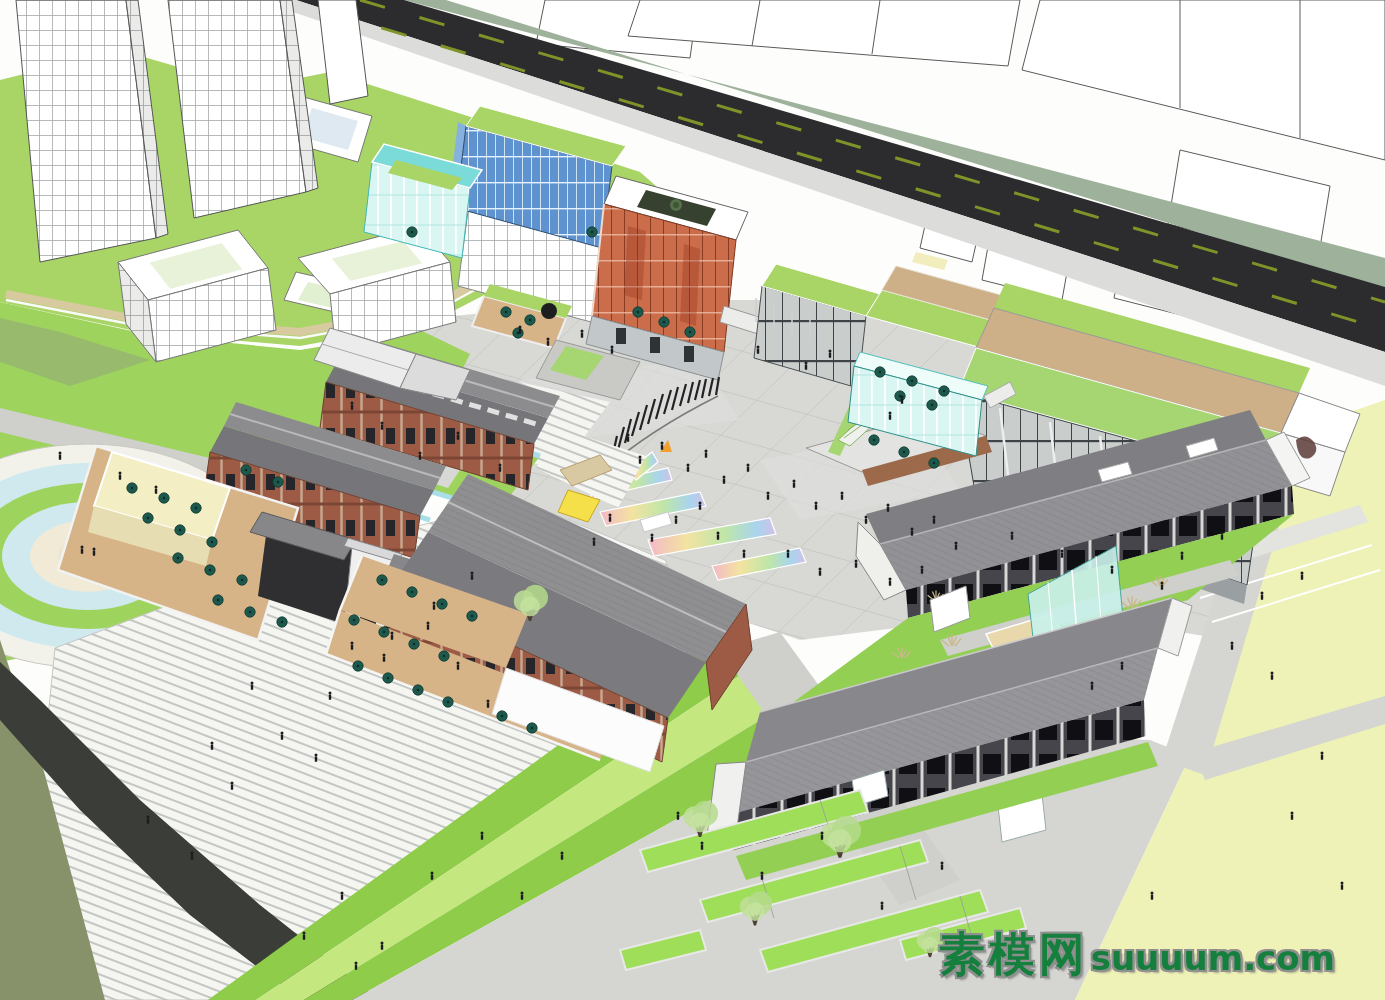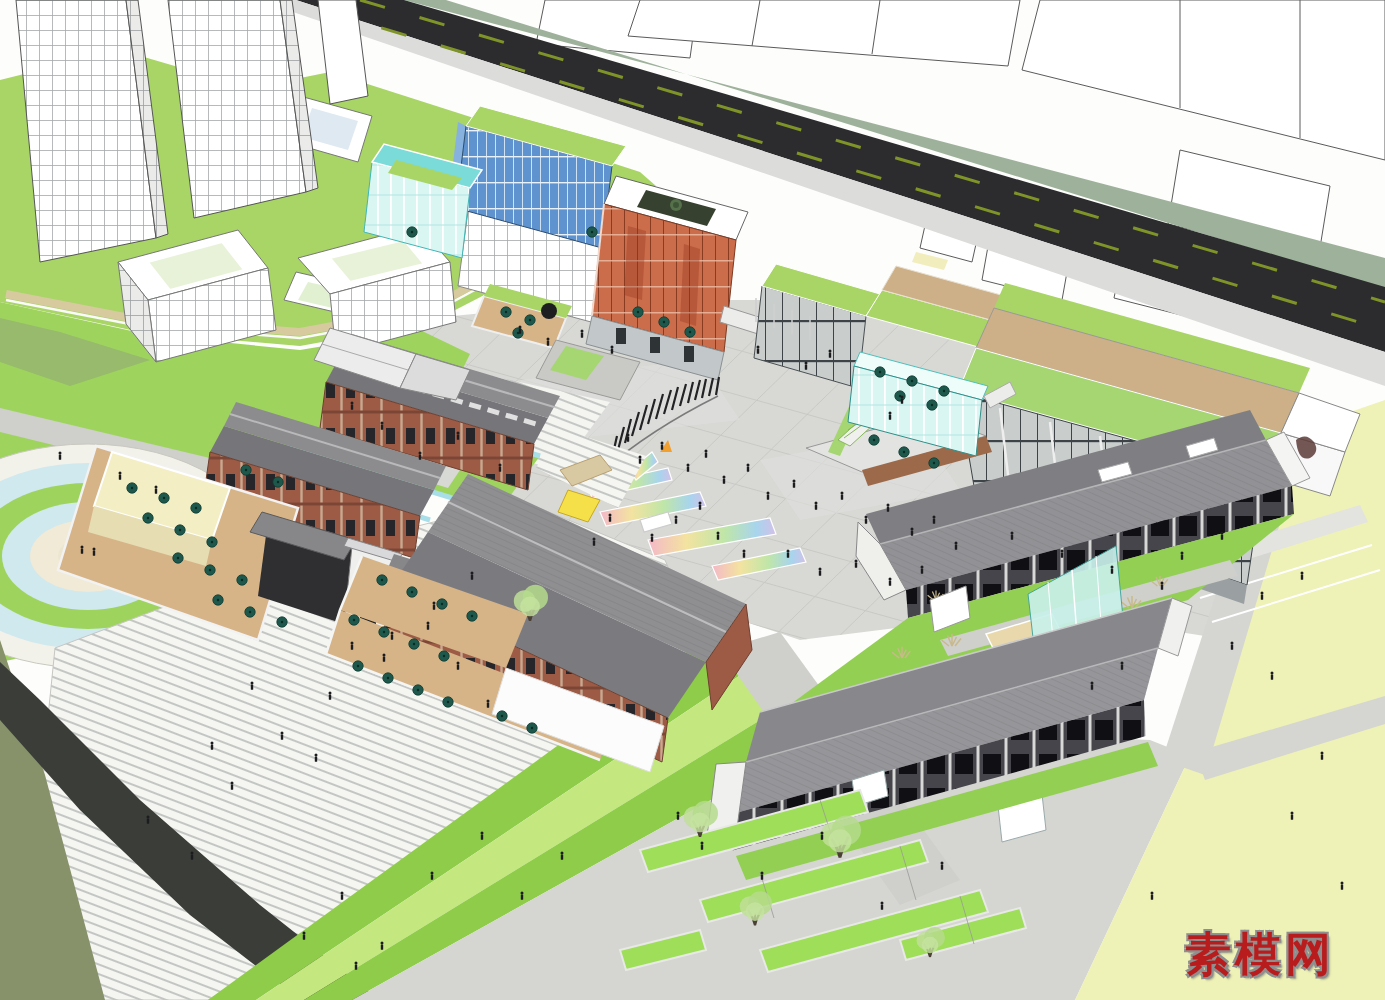--- a/index.html
+++ b/index.html
@@ -1,20 +1,20 @@
 <!DOCTYPE html>
 <html><head>
 <meta charset="utf-8">
 <style>
   html,body{margin:0;padding:0;background:#ffffff;}
   .stage{position:relative;width:1385px;height:1000px;overflow:hidden;background:#fdfdfc;
          font-family:"DejaVu Sans", sans-serif;}
   .stage svg{position:absolute;left:0;top:0;display:block;}
   .watermark{position:absolute;right:50px;bottom:14px;display:flex;align-items:baseline;
-             color:#b91c1c;font-weight:700;white-space:nowrap;
+             color:#15803d;font-weight:700;white-space:nowrap;
              text-shadow:-2px -2px 0 #8f8f8f, 2px -2px 0 #8f8f8f, -2px 2px 0 #8f8f8f,
                           2px 2px 0 #8f8f8f, 3px 3px 2px rgba(110,110,110,.55);}
   .wm-cn{font-size:46px;letter-spacing:4px;}
   .wm-en{font-size:34px;margin-left:2px;}
 </style>
 </head>
 <body>
 
 <div class="stage">
 <svg width="1385" height="1000" viewBox="0 0 1385 1000" xmlns="http://www.w3.org/2000/svg">
@@ -593,14 +593,15 @@
   <use href="#person" x="120" y="478"></use>
         <use href="#person" x="156" y="492"></use>
         <use href="#person" x="60" y="458"></use>
   <use href="#person" x="352" y="648"></use>
         <use href="#person" x="384" y="660"></use>
 </g>
 </svg>
 
 <div class="watermark">
   <span class="wm-cn">素模网</span>
+      <span class="wm-en">suuuum.com</span>
 </div>
 </div>
 
 </body></html>

